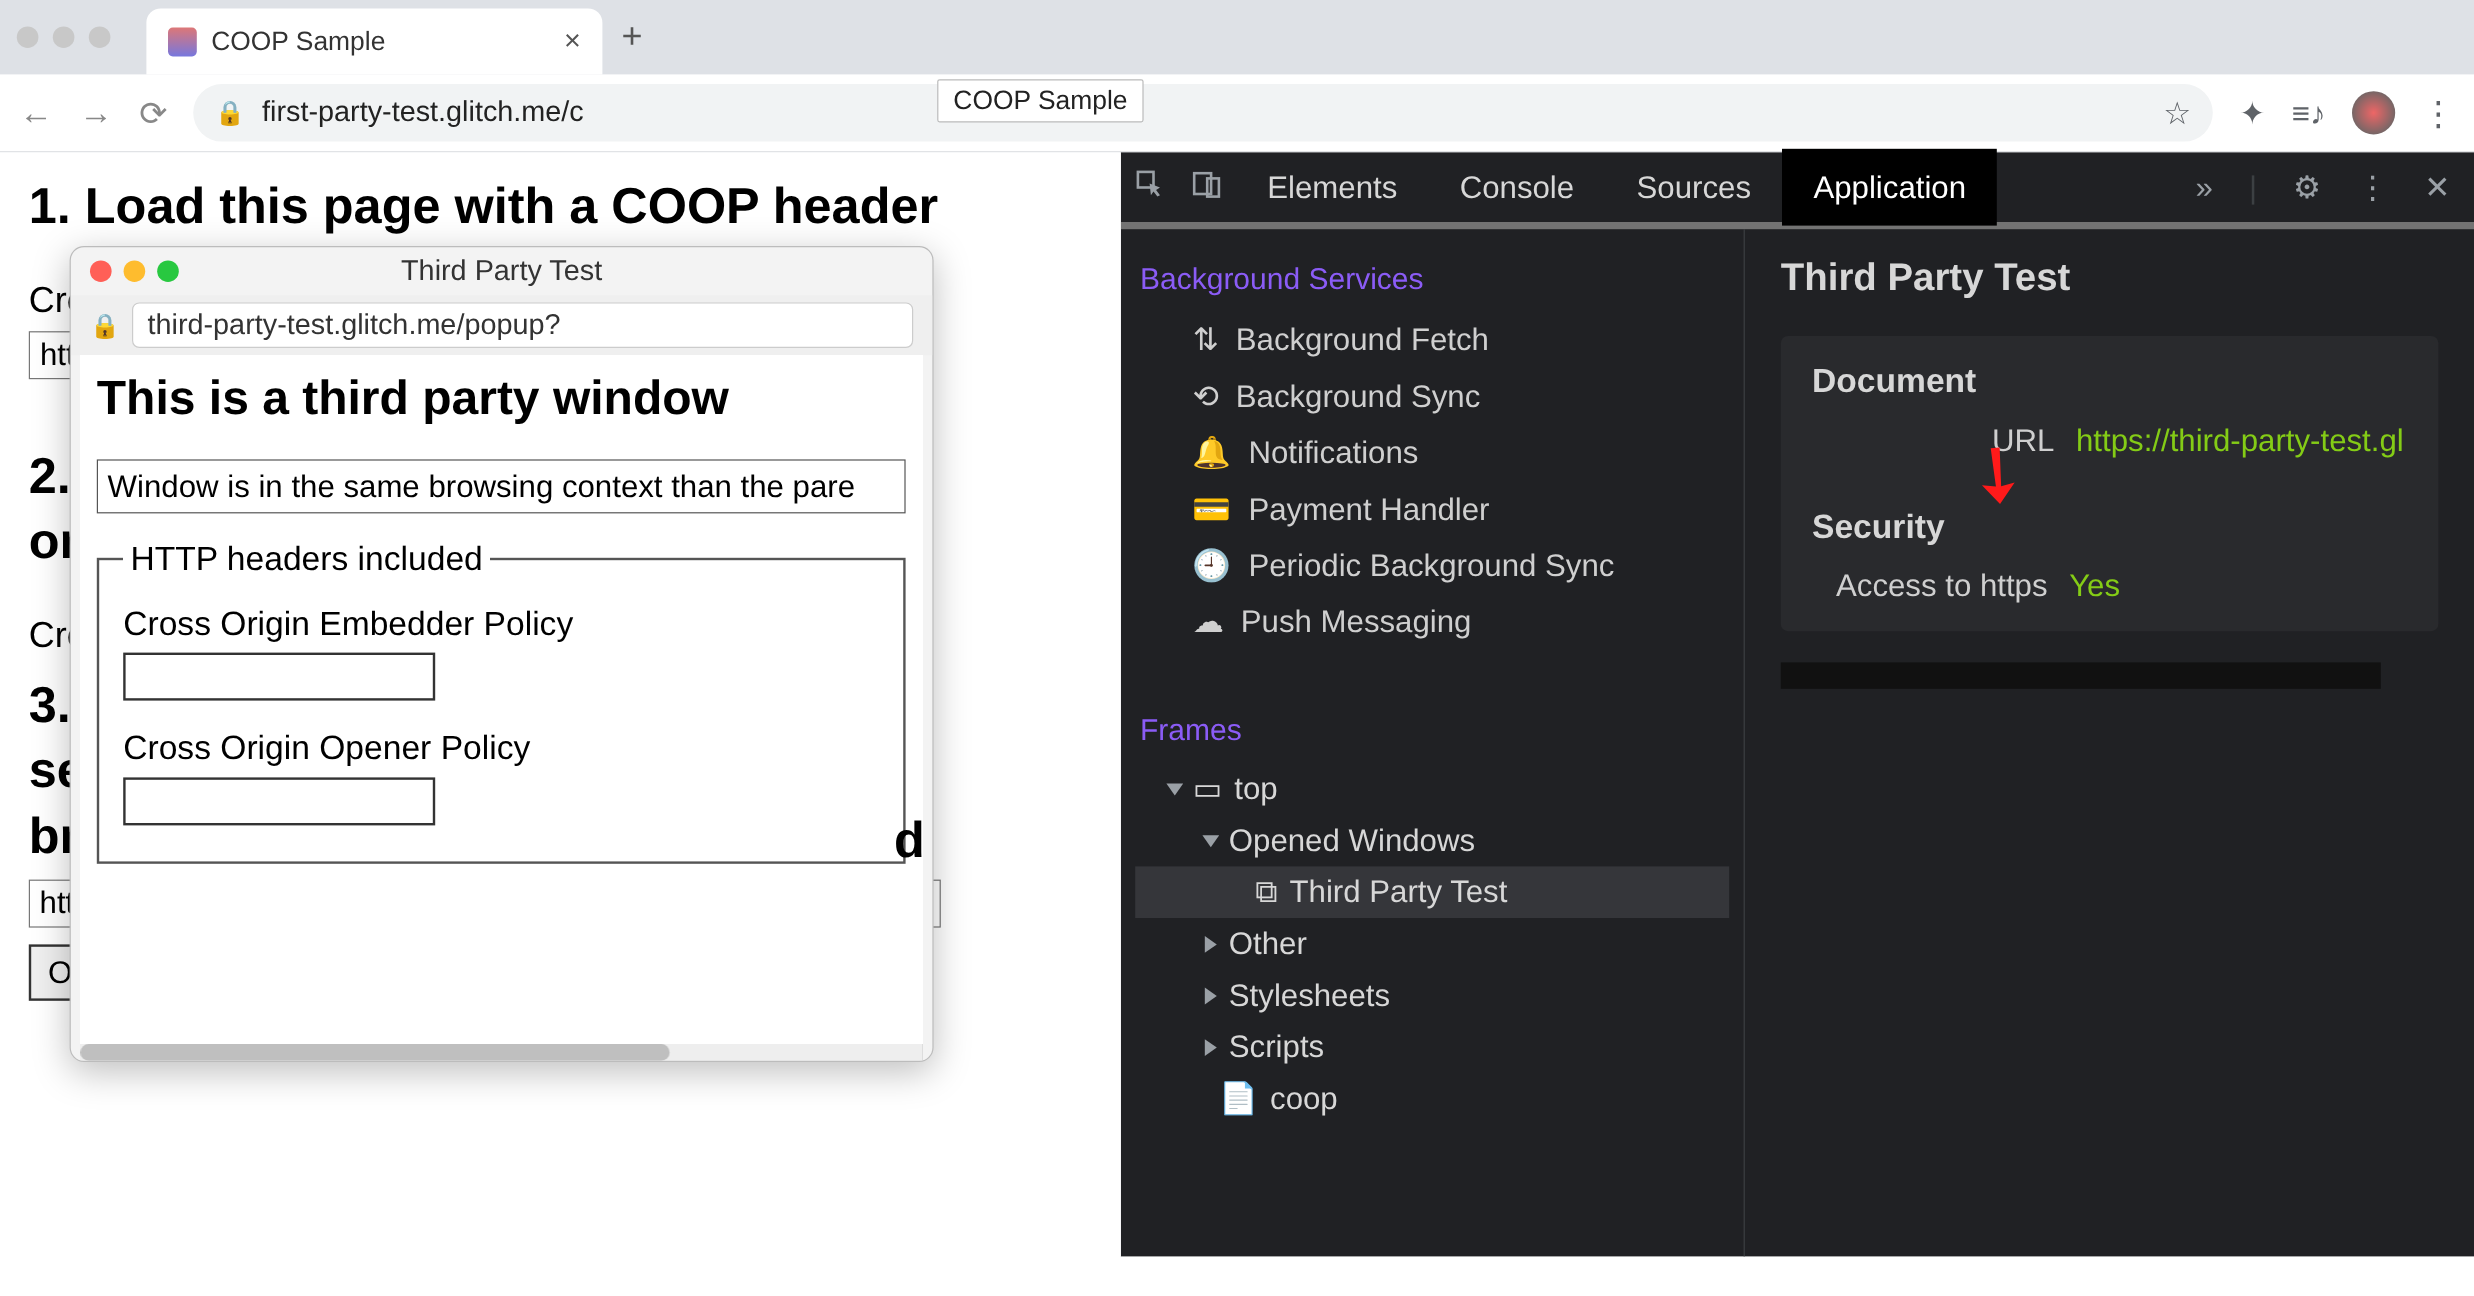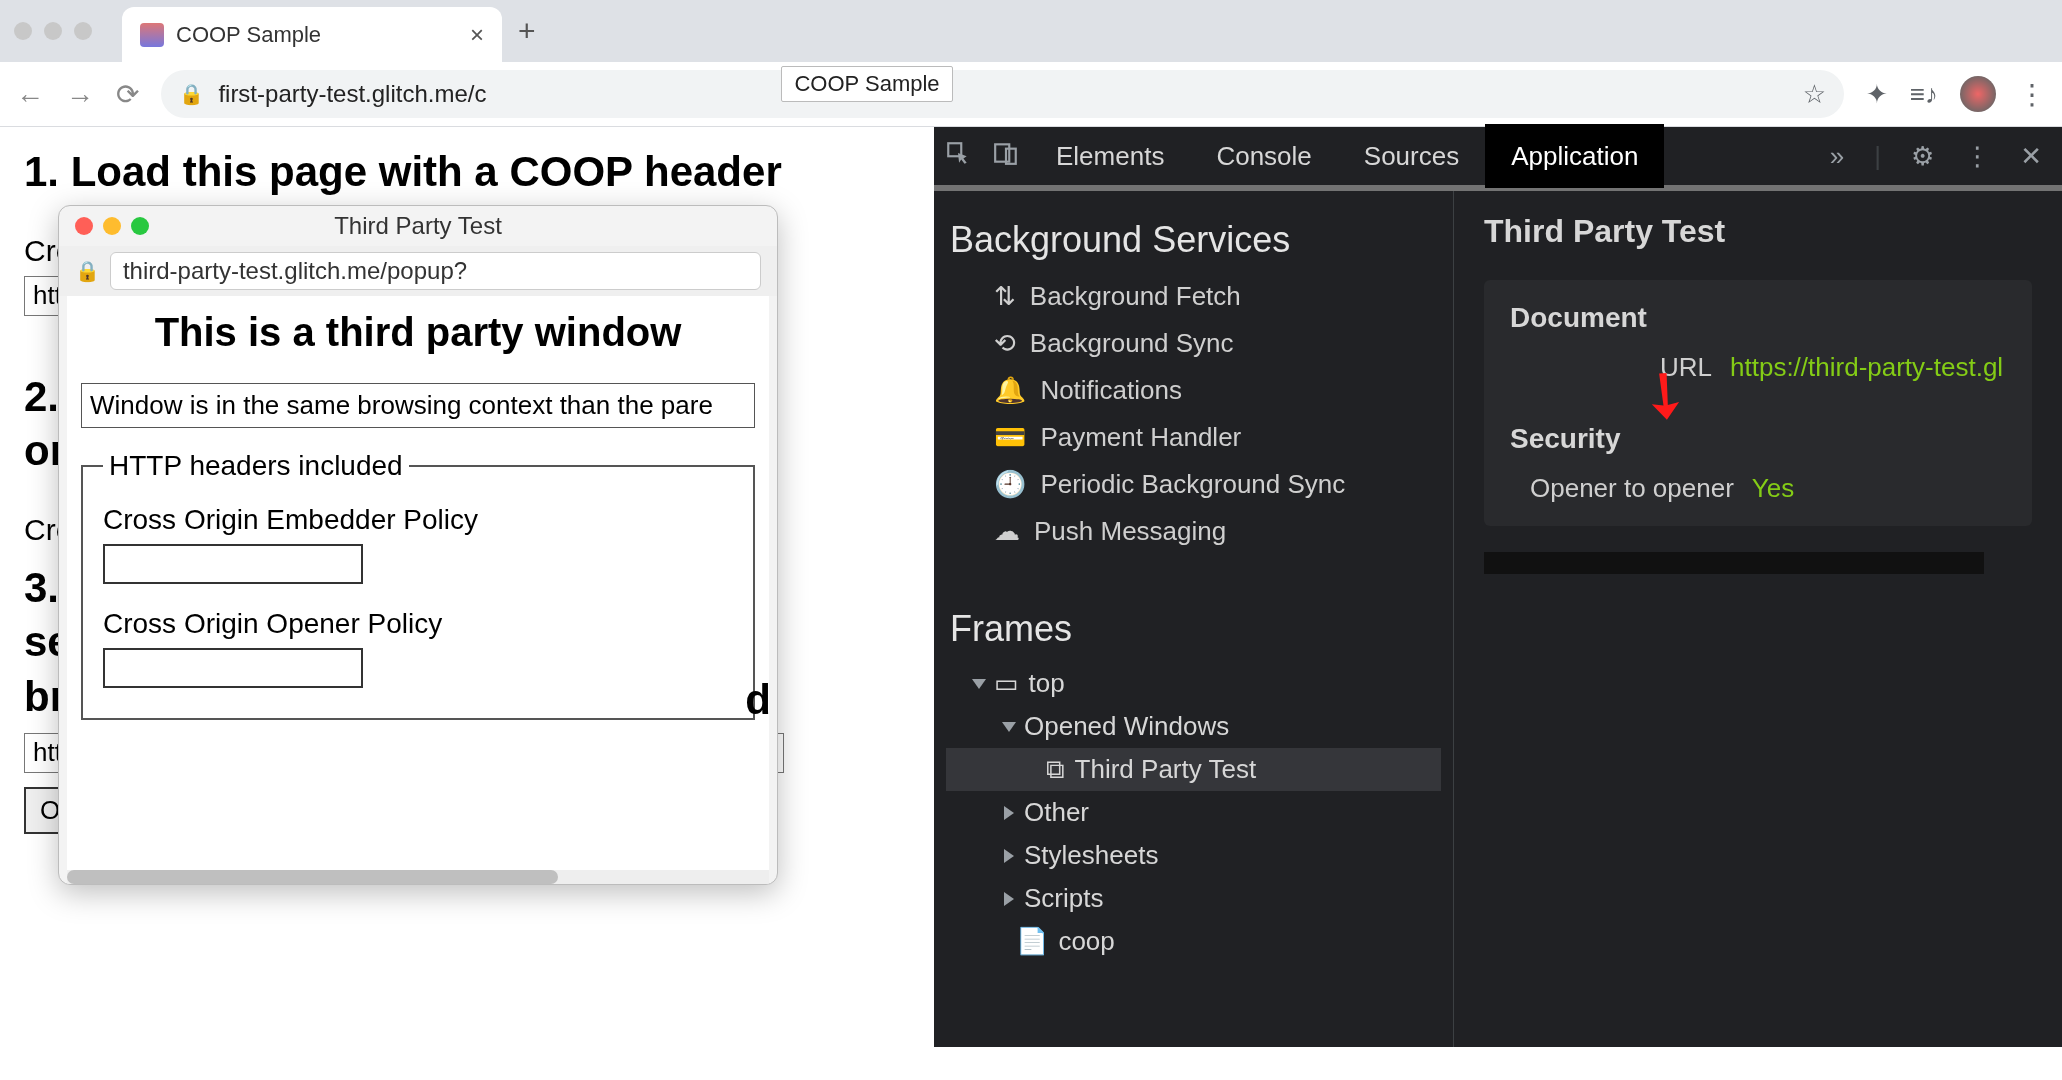--- a/index.html
+++ b/index.html
@@ -36,39 +36,39 @@
   
   .popup { position: absolute; left: 58px; top: 78px; width: 720px; height: 680px; background: #f3f3f3; border: 1px solid #bcbcbc; border-radius: 12px; box-shadow: 0 8px 30px rgba(0,0,0,.25); display: flex; flex-direction: column; overflow: hidden; }
   .popup-title { display: flex; align-items: center; height: 40px; position: relative; }
   .popup-dots { display: flex; gap: 10px; margin-left: 16px; }
   .pd { width: 18px; height: 18px; border-radius: 50%; }
   .pd-r { background: #ff5f57; } .pd-y { background: #febc2e; } .pd-g { background: #28c840; }
   .popup-title-text { position: absolute; width: 100%; text-align: center; font-size: 24px; color: #333; }
   .popup-addr { display: flex; align-items: center; gap: 10px; padding: 6px 16px; background: #efefef; }
   .popup-url { background: #fff; border: 1px solid #ccc; border-radius: 6px; padding: 4px 12px; font-size: 24px; flex: 1; color: #333; }
   .popup-content { background: #fff; margin: 0 8px 8px 8px; flex: 1; overflow: auto; padding: 14px; position: relative; }
-  .popup-h1 { font-size: 40px; font-weight: 800; text-align: center; }
+  .popup-h1 { font-size: 40px; font-weight: 800; }
   .popup-status { width: 100%; margin-top: 28px; border: 1px solid #555; padding: 6px 8px; font-size: 26px; background: #fff; white-space: nowrap; overflow: hidden; }
   fieldset { border: 2px solid #555; margin-top: 22px; padding: 16px 20px 30px 20px; }
   legend { font-size: 28px; padding: 0 6px; }
   .field-label { font-size: 28px; margin-top: 6px; }
   .field-input { width: 260px; height: 40px; border: 2px solid #333; margin-top: 8px; background: #fff; }
   .popup-scroll { position: absolute; bottom: 0; left: 8px; right: 8px; height: 14px; background: #eee; }
   .popup-scroll-thumb { width: 70%; height: 100%; background: #bfbfbf; border-radius: 7px; }
 
   
   .devtools { flex: 1; background: #202124; color: #d7d7d7; display: flex; flex-direction: column; font-size: 26px; }
   .dt-tabs { display: flex; align-items: center; height: 64px; border-bottom: 6px solid #737373; }
   .dt-ico { width: 48px; text-align: center; color: #9aa0a6; font-size: 26px; }
   .dt-tab { padding: 0 26px; height: 64px; display: flex; align-items: center; color: #d7d7d7; }
   .dt-tab.active { background: #000; color: #fff; }
   .dt-right-icons { margin-left: auto; display: flex; align-items: center; gap: 30px; padding-right: 20px; color: #9aa0a6; }
   .dt-body { flex: 1; display: flex; }
   .dt-sidebar { width: 520px; border-right: 1px solid #3c4043; padding: 18px 12px; overflow: auto; }
-  .dt-section-title { font-size: 36px; color: #e5e5e5; margin: 10px 4px 12px 4px; }
+  .dt-section-title { font-size: 25px; color: #8b5cf6; margin: 10px 4px 12px 4px; }
   .dt-item { display: flex; align-items: center; gap: 14px; padding: 8px 8px 8px 48px; color: #cfcfcf; }
   .dt-frame-item { display: flex; align-items: center; gap: 10px; padding: 6px 0 6px 28px; }
   .dt-frame-item.selected { background: #35363a; }
   .tri { display: inline-block; width: 0; height: 0; border-left: 10px solid #9aa0a6; border-top: 7px solid transparent; border-bottom: 7px solid transparent; }
   .tri.down { transform: rotate(90deg); }
   .dt-main { flex: 1; padding: 22px 30px; position: relative; }
   .dt-main h2 { font-size: 32px; }
   .dt-card { background: #292a2d; border-radius: 6px; padding: 22px 26px; margin-top: 30px; position: relative; }
   .dt-kv { display: flex; gap: 18px; margin-top: 18px; font-size: 26px; }
   .dt-kv .k { color: #cfcfcf; }
@@ -251,21 +251,21 @@
           <h2>Third Party Test</h2>
           <div class="dt-card">
             <div style="font-size:28px;font-weight:600">Document</div>
             <div class="dt-kv" style="padding-left:150px">
               <span class="k">URL</span>
               <span class="v">https://third-party-test.gl</span>
             </div>
             <div style="font-size:28px;font-weight:600;margin-top:40px">Security</div>
             <span class="arrow-annot">➘</span>
             <div class="dt-kv" style="padding-left:20px">
-              <span class="k">Opener to opener</span>
+              <span class="k">Access to https</span>
               <span class="v">Yes</span>
             </div>
           </div>
           <div class="dt-small-block"></div>
         </div>
       </div>
     </div>
 
   </div>
 </div>

